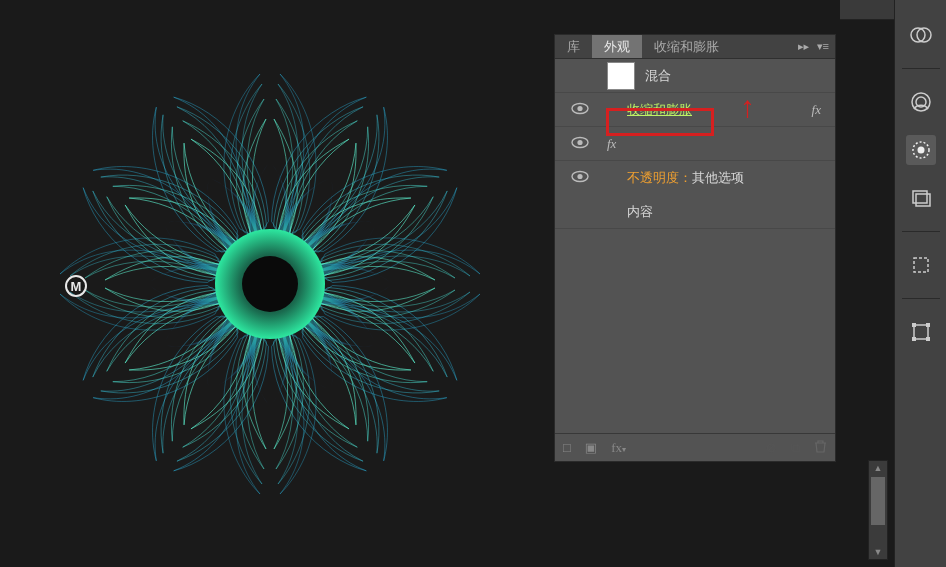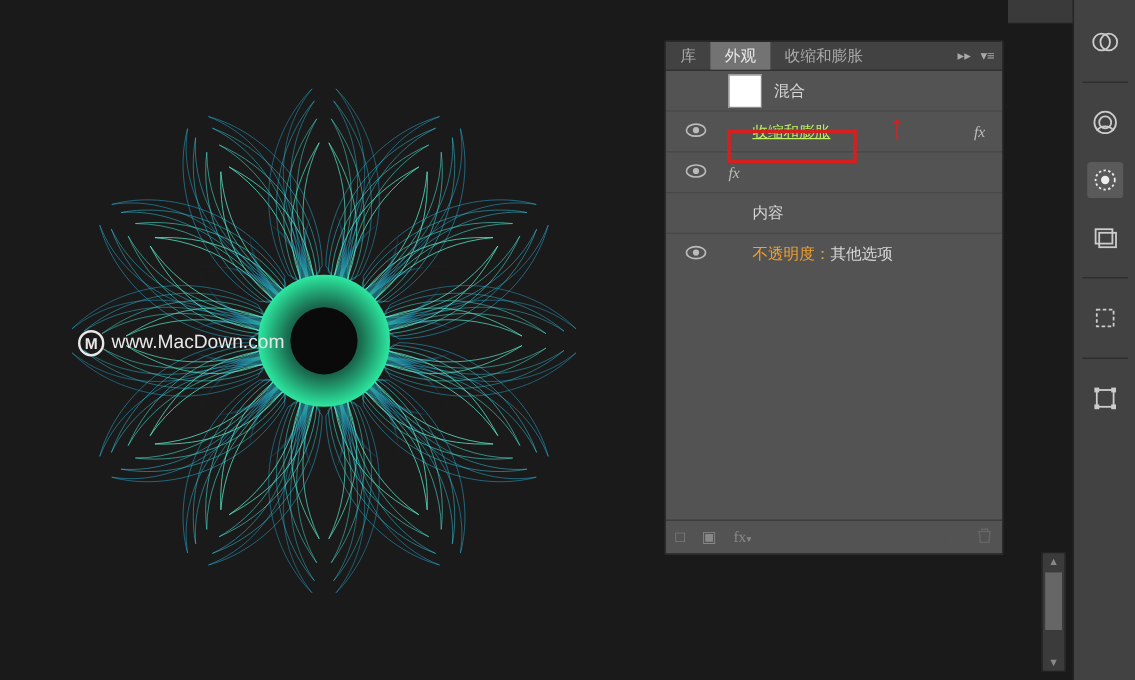--- a/index.html
+++ b/index.html
@@ -299,21 +299,20 @@
         </g>
         <circle r="55" fill="url(#gCore)"></circle>
         <circle r="28" fill="#0a0a0a"></circle>
       </g>
     </svg>
   </div>
 </div>
 
 <div class="watermark">
   <span class="watermark-icon">M</span>
-  <span>www.MacDown.com</span>
 </div>
 
 <div class="panel">
   <div class="panel-tabs">
     <div class="tab">库</div>
     <div class="tab active">外观</div>
     <div class="tab">收缩和膨胀</div>
     <div class="panel-tabs-right">
       <span class="arrow-right-icon">▸▸</span>
       <span class="menu-icon">▾≡</span>
@@ -343,41 +342,41 @@
     <div class="row row-sep">
       <div class="vis-col">
         <span class="eye-icon">
           <svg viewBox="0 0 18 13">
               <ellipse cx="9" cy="6.5" rx="8" ry="5" fill="none" stroke="#bbb" stroke-width="1.4"></ellipse>
               <circle cx="9" cy="6.5" r="2.6" fill="#bbb"></circle>
             </svg>
         </span>
       </div>
       <span class="fx-icon">fx</span>
-    </div>
-
-    <div class="row row-sep">
-      <div class="vis-col"></div>
-      <div class="row-label indent">内容</div>
     </div>
 
     <div class="row opacity-row">
       <div class="vis-col">
         <span class="eye-icon">
           <svg viewBox="0 0 18 13">
               <ellipse cx="9" cy="6.5" rx="8" ry="5" fill="none" stroke="#bbb" stroke-width="1.4"></ellipse>
               <circle cx="9" cy="6.5" r="2.6" fill="#bbb"></circle>
             </svg>
         </span>
       </div>
       <div class="row-label indent">
         <span class="label1">不透明度：</span><span class="label2">其他选项</span>
       </div>
     </div>
 
+    <div class="row row-sep">
+      <div class="vis-col"></div>
+      <div class="row-label indent">内容</div>
+    </div>
+
     <div style="flex:1"></div>
 
     <div class="panel-bottom">
       <span class="bottom-icon">□</span>
       <span class="bottom-icon">▣</span>
       <span class="bottom-icon" style="font-family:Georgia">fx<span style="font-size:8px">▾</span></span>
       <span class="spacer"></span>
       <span class="bottom-icon disabled">⊘</span>
       <span class="bottom-icon disabled">⧉</span>
       <span class="bottom-icon disabled">

